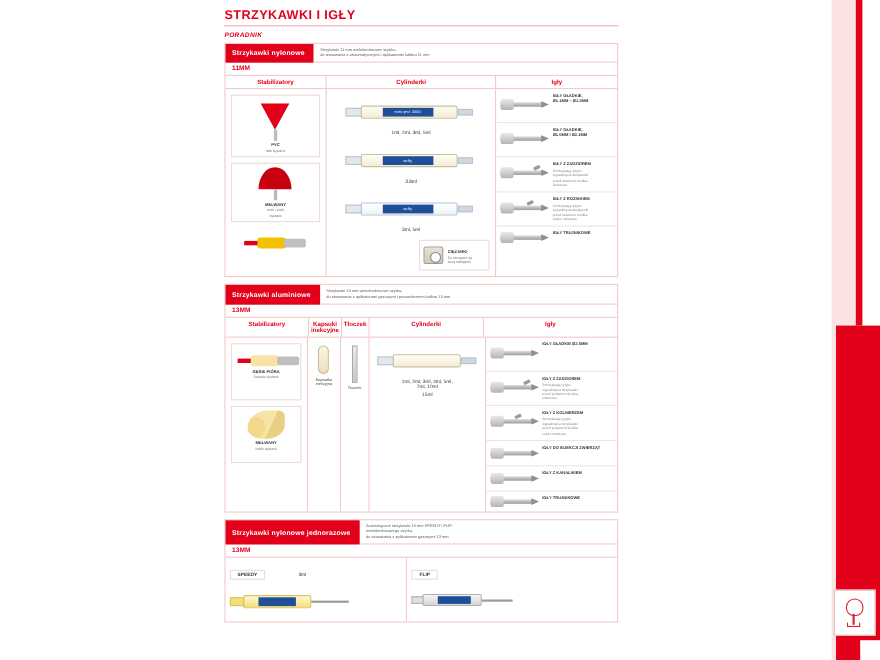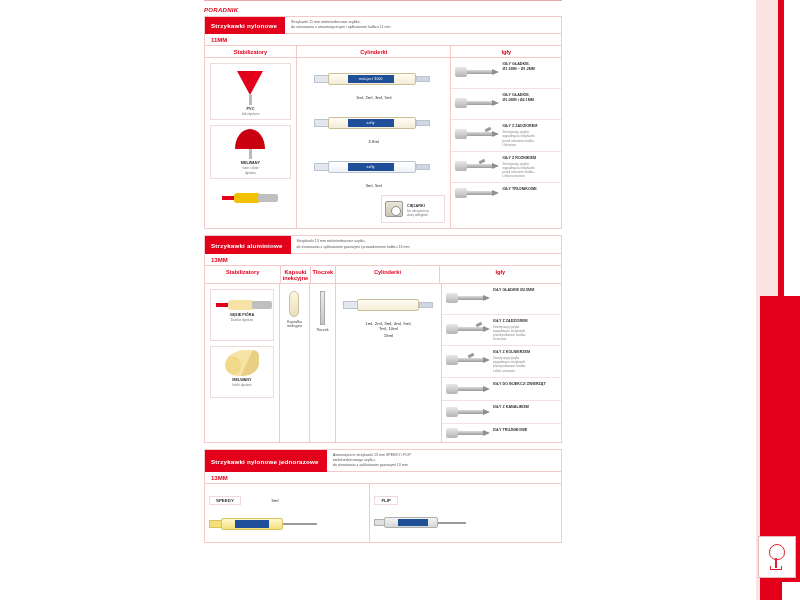--- a/index.html
+++ b/index.html
@@ -211,20 +211,21 @@
     background:linear-gradient(#f4f4f4,#d6d6d6); border:1px solid #b0b0b0; border-radius:2px; }
   .dispo-grey .lbl { position:absolute; left:24px; top:7px; width:30px; height:7px; background:#1f4f99; }
   .dispo-grey .pl { position:absolute; left:0; top:7px; width:12px; height:7px; background:#e0e0e0; border:1px solid #b0b0b0; }
   .dispo-grey .nd { position:absolute; left:64px; top:10px; width:28px; height:2px; background:#9b9b9b; }
 </style>
 </head>
 <body>
 
 <div class="page">
 
+  <div class="page-title">STRZYKAWKI I IGŁY</div>
   <div class="title-rule"></div>
   <div class="poradnik">PORADNIK</div>
 
   <div class="section">
     <div class="sec-head">
       <div class="sec-tab">Strzykawki nylonowe</div>
       <div class="sec-note" style="white-space:pre-line">Strzykawki 11 mm wielośrednicowe szybko,
 do stosowania z atraumatycznymi i aplikatorami kalibru 11 mm</div>
     </div>
     <div class="sec-mm">11MM</div>

